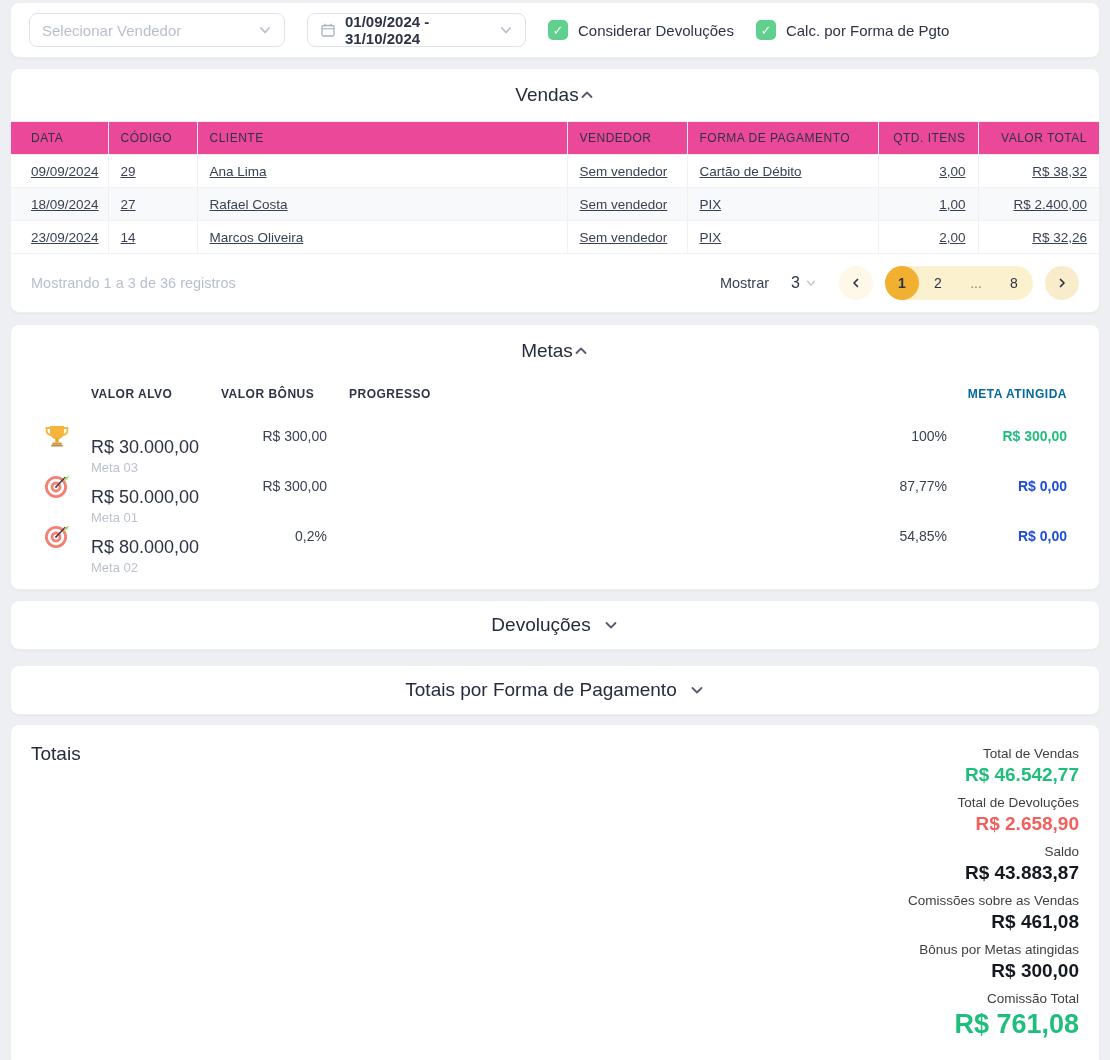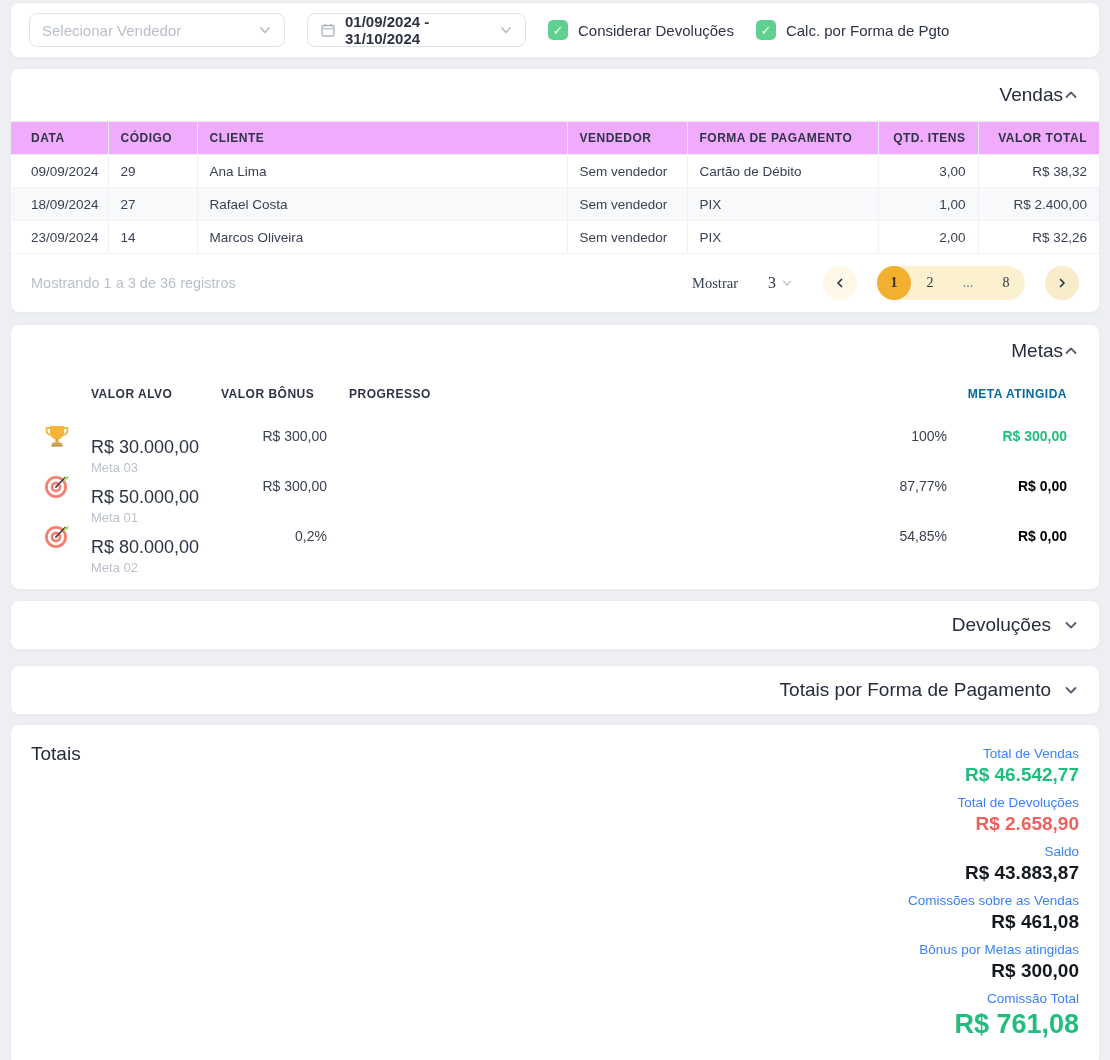--- a/index.html
+++ b/index.html
@@ -31,48 +31,48 @@
   .date-box .spacer { flex: 1; }
   .chk-group { display: flex; align-items: center; gap: 10px; font-size: 15px; color: #2e3346; cursor: pointer; }
   .checkbox {
     width: 20px; height: 20px; border-radius: 5px; background: #5fd08f;
     color: #fff; display: flex; align-items: center; justify-content: center;
     font-size: 13px; font-weight: 700;
   }
 
   
   .sec-head {
-    display: flex; justify-content: flex-end; align-items: center;
+    display: flex; justify-content: center; align-items: center;
     padding: 0 20px; height: 52px; cursor: pointer;
   }
   .sec-title { font-size: 19px; color: #262c3d; }
   .collapsed-card { margin-bottom: 10px; }
   .collapsed-card .sec-head { height: 48px; gap: 12px; }
 
   
   .vendas-card { margin-bottom: 11px; }
   table { width: 100%; border-collapse: collapse; font-size: 13.5px; table-layout: fixed; }
   thead th {
-    background: #f0abfc; border-top: 1px solid #eceef1; border-bottom: 1px solid #eceef1;
+    background: #ec4899; border-top: 1px solid #eceef1; border-bottom: 1px solid #eceef1;
     border-right: 1px solid #e8ebee; padding: 9px 12px; font-size: 12px; letter-spacing: .5px;
-    text-align: left; color: #2e3346; font-weight: 700; white-space: nowrap; overflow: hidden;
+    text-align: left; color: #2e3346; font-weight: 400; white-space: nowrap; overflow: hidden;
   }
   thead th:last-child, tbody td:last-child { border-right: none; }
   tbody td {
     padding: 8px 12px; border-right: 1px solid #f0f1f4; border-bottom: 1px solid #f0f1f4;
-    color: #3b4154; white-space: nowrap; overflow: hidden; height: 33px;
+    color: #3b4154; white-space: nowrap; overflow: hidden; height: 33px; text-decoration: underline;
   }
   tbody tr:nth-child(even) { background: #f8f9fa; }
   th.first, td.first { padding-left: 20px; }
   .num { text-align: right; }
 
   
   .pagination { height: 58px; display: flex; align-items: center; justify-content: space-between; padding: 0 20px; }
   .pg-summary { color: #b9bfca; font-size: 14.5px; }
-  .pg-controls { display: flex; align-items: center; gap: 20px; font-family: Liberation Serif, serif; }
+  .pg-controls { display: flex; align-items: center; gap: 12px; }
   .pg-mostrar { font-size: 14.5px; color: #3b4154; margin-right: 10px; }
   .pg-size { display: flex; align-items: center; gap: 5px; font-size: 16px; color: #2e3346; cursor: pointer; margin-right: 10px; }
   .nav-btn { width: 34px; height: 34px; border-radius: 50%; display: flex; align-items: center; justify-content: center; cursor: pointer; }
   .nav-prev { background: #fdf8e8; }
   .nav-next { background: #f8ecca; }
   .pages { background: #fcf1cf; border-radius: 17px; height: 34px; display: flex; align-items: center; }
   .page { width: 38px; text-align: center; font-size: 14px; color: #2e3346; cursor: pointer; }
   .page.active {
     width: 34px; height: 34px; border-radius: 50%; background: #f1b02f;
     display: flex; align-items: center; justify-content: center; font-weight: 700; cursor: default;
@@ -80,36 +80,36 @@
   .page.dots { color: #7d828f; cursor: default; }
 
   
   .metas-card { padding-bottom: 28px; margin-bottom: 10px; }
   .metas-row { display: flex; align-items: center; padding: 0 32px; }
   .m-icon { width: 48px; }
   .m-alvo { width: 130px; }
   .m-bonus { width: 120px; text-align: right; padding-right: 14px; font-size: 14px; }
   .m-bar { flex: 1; margin-left: 8px; }
   .m-pct { width: 60px; margin-left: 14px; text-align: right; font-size: 14px; }
-  .m-ating { width: 120px; text-align: right; font-weight: 700; font-size: 14px; color: #000000; }
+  .m-ating { width: 120px; text-align: right; font-weight: 700; font-size: 14px; color: #1d4ed8; }
   .metas-header { height: 34px; font-size: 12px; font-weight: 700; letter-spacing: .5px; color: #2e3346; }
   .metas-header .m-bonus { text-align: left; padding-right: 0; font-size: 12px; }
   .metas-header .m-ating { font-size: 12px; color: #0369a1; }
   .meta-line { height: 50px; }
   .m-alvo .val { font-size: 18px; color: #2e3346; margin-top: 40px; }
   .m-alvo .name { font-size: 13px; color: #bcc2cc; margin-top: 2px; }
   .track { height: 12px; border-radius: 6px; background: #ececee; overflow: hidden; }
   .fill { height: 100%; border-radius: 6px; background: #f0b437; }
   .green-text { color: #1fbe7c !important; }
 
   
   .totals-card { padding: 18px 20px 16px; display: flex; justify-content: space-between; margin-bottom: 0; }
   .totals-stack { text-align: right; padding-top: 3px; }
   .t-item { margin-bottom: 9px; }
-  .t-label { font-size: 13.5px; color: #3b82f6; margin-bottom: 3px; }
+  .t-label { font-size: 13.5px; color: #404040; margin-bottom: 3px; }
   .t-value { font-size: 19px; font-weight: 700; color: #14181f; }
   .t-value.green { color: #1fbe7c; }
   .t-value.red { color: #f2605c; }
   .t-value.large { font-size: 27px; }
 
   .icon-svg { display: block; }
 </style>
 </head>
 <body>
 

